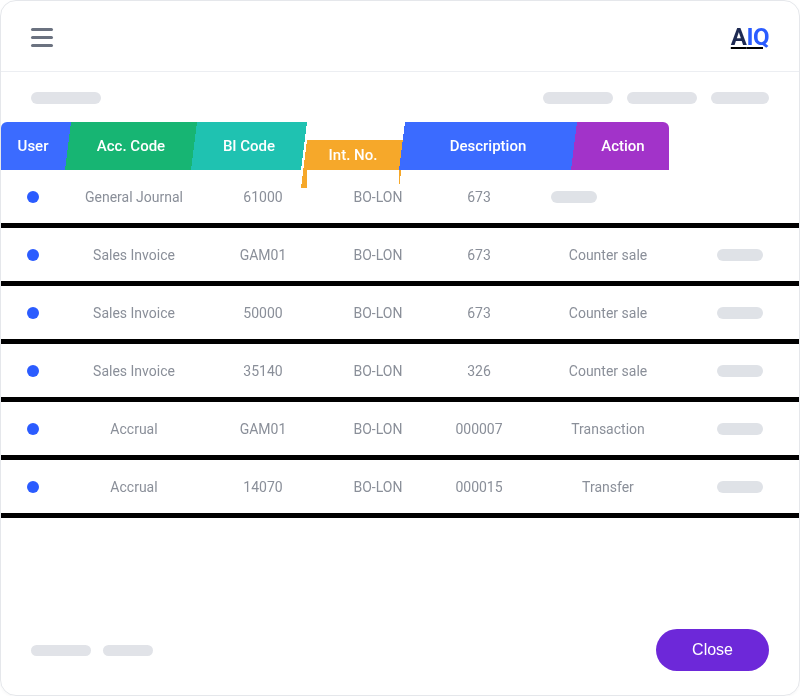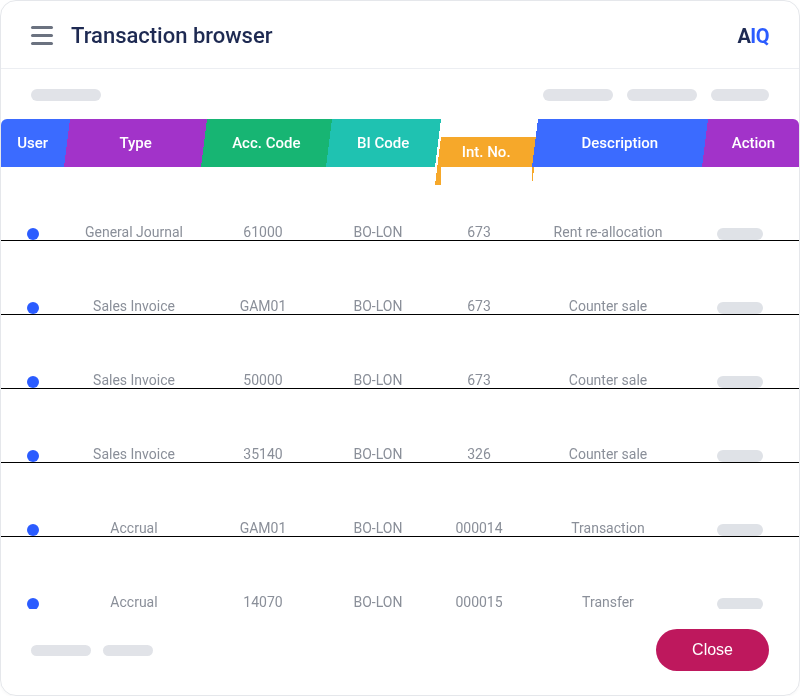--- a/index.html
+++ b/index.html
@@ -14,21 +14,21 @@
   }
   .titlebar {
     display: flex; align-items: center; justify-content: space-between;
     padding: 22px 30px 20px 30px;
     border-bottom: 1px solid #eceef2;
   }
   .title-left { display: flex; align-items: center; gap: 18px; }
   .hamburger { display: flex; flex-direction: column; gap: 5px; cursor: pointer; }
   .hamburger span { width: 22px; height: 3px; background: #6b7280; border-radius: 2px; }
   .title-text { font-size: 22px; font-weight: 500; color: #1e2a52; }
-  .logo { font-size: 20px; font-weight: 700; letter-spacing: -0.5px; }
+  .logo { font-size: 24px; font-weight: 700; letter-spacing: -0.5px; text-decoration: underline; }
   .logo .a { color: #1e2a52; }
   .logo .iq { color: #2b5cff; }
   .toolbar {
     display: flex; align-items: center; justify-content: space-between;
     padding: 20px 30px 18px;
   }
   .pill { height: 12px; background: #e1e3e8; border-radius: 6px; }
   .toolbar-left .pill { width: 70px; }
   .toolbar-right { display: flex; gap: 14px; }
   .toolbar-right .pill:nth-child(1){ width: 70px; }
@@ -55,59 +55,58 @@
   .th.user   { --bg:#3b6bff; width: 64px; border-top-left-radius: 6px; }
   .th.type   { --bg:#a233c9; width: 132px; }
   .th.acc    { --bg:#17b573; width: 120px; text-align: center; }
   .th.bi     { --bg:#1fc2b1; width: 104px; }
   .th.int    { --bg:#f6a82a; width: 92px; margin-top: 18px; }
   .th.desc   { --bg:#3b6bff; width: 166px; }
   .th.action { --bg:#a233c9; width: 92px; border-top-right-radius: 6px; }
   .th-inner { background: var(--bg); width: 100%; height: 100%; display:flex; align-items:center; justify-content:center; border-radius: inherit;}
   .tbody { flex: 1; overflow: hidden; }
   .trow {
-    display: flex; align-items: flex-end; height: 74px;
-    border-bottom: 1px solid #000000;
+    display: flex; align-items: center; height: 58px;
+    border-bottom: 5px solid #000000;
     color: #8a8f99; font-size: 14px;
   }
   .td { display:flex; align-items:center; justify-content:center; }
   .td.user { width: 64px; }
   .td.type { width: 138px; }
   .td.acc  { width: 120px; }
   .td.bi   { width: 110px; }
   .td.int  { width: 92px; }
   .td.desc { width: 166px; }
   .td.action { width: 98px; }
   .dot { width: 12px; height: 12px; background: #2b5cff; border-radius: 50%; }
   .action-pill { width: 46px; height: 12px; background: #dfe2e7; border-radius: 6px; }
   .footer {
     display: flex; align-items: center; justify-content: space-between;
     padding: 20px 30px 24px;
   }
   .footer-left { display:flex; gap: 12px; }
   .footer-left .pill:nth-child(1){ width: 60px; height: 11px; }
   .footer-left .pill:nth-child(2){ width: 50px; height: 11px; }
   .close-btn {
-    background: #be185d; color: #fff; font-size: 16px; font-weight: 500;
+    background: #6d28d9; color: #fff; font-size: 16px; font-weight: 500;
     border: none; border-radius: 22px; padding: 12px 36px; cursor: pointer;
   }
 </style>
 </head>
 <body>
 
 <div class="window">
 
   <div class="titlebar">
     <div class="title-left">
       <div class="hamburger">
         <span></span>
           <span></span>
           <span></span>
       </div>
-      <div class="title-text">Transaction browser</div>
     </div>
     <div class="logo">
       <span class="a">A</span><span class="iq">IQ</span>
     </div>
   </div>
 
   <div class="toolbar">
     <div class="toolbar-left">
       <div class="pill"></div>
     </div>
@@ -115,23 +114,20 @@
       <div class="pill"></div>
       <div class="pill"></div>
       <div class="pill"></div>
     </div>
   </div>
 
   <div class="thead-row">
     <div class="th user">
         <div class="th-inner">User</div>
       </div>
-    <div class="th type">
-        <div class="th-inner">Type</div>
-      </div>
     <div class="th acc">
         <div class="th-inner">Acc. Code</div>
       </div>
     <div class="th bi">
         <div class="th-inner">BI Code</div>
       </div>
     <div class="th int">
         <div class="th-inner">Int. No.</div>
       </div>
     <div class="th desc">
@@ -144,21 +140,20 @@
 
   <div class="tbody" id="tbody">
       <div class="trow">
         <div class="td user">
           <div class="dot"></div>
         </div>
         <div class="td type">General Journal</div>
         <div class="td acc">61000</div>
         <div class="td bi">BO-LON</div>
         <div class="td int">673</div>
-        <div class="td desc">Rent re-allocation</div>
         <div class="td action">
           <div class="action-pill"></div>
         </div>
       </div>
       <div class="trow">
         <div class="td user">
           <div class="dot"></div>
         </div>
         <div class="td type">Sales Invoice</div>
         <div class="td acc">GAM01</div>
@@ -195,21 +190,21 @@
           <div class="action-pill"></div>
         </div>
       </div>
       <div class="trow">
         <div class="td user">
           <div class="dot"></div>
         </div>
         <div class="td type">Accrual</div>
         <div class="td acc">GAM01</div>
         <div class="td bi">BO-LON</div>
-        <div class="td int">000014</div>
+        <div class="td int">000007</div>
         <div class="td desc">Transaction</div>
         <div class="td action">
           <div class="action-pill"></div>
         </div>
       </div>
       <div class="trow">
         <div class="td user">
           <div class="dot"></div>
         </div>
         <div class="td type">Accrual</div>

